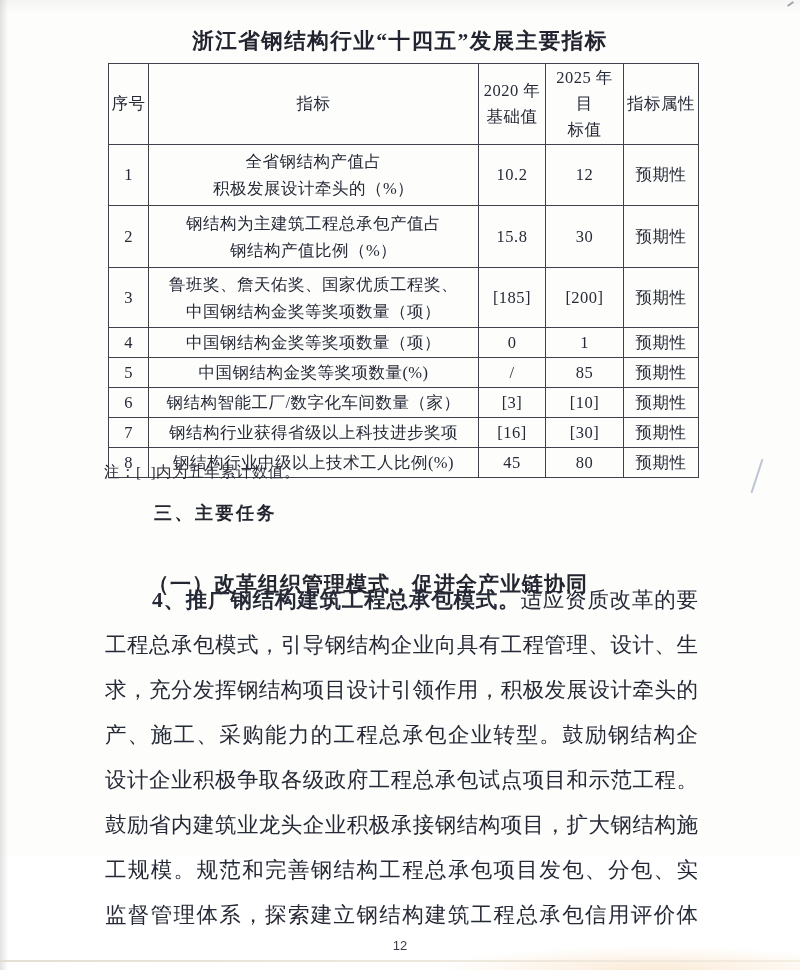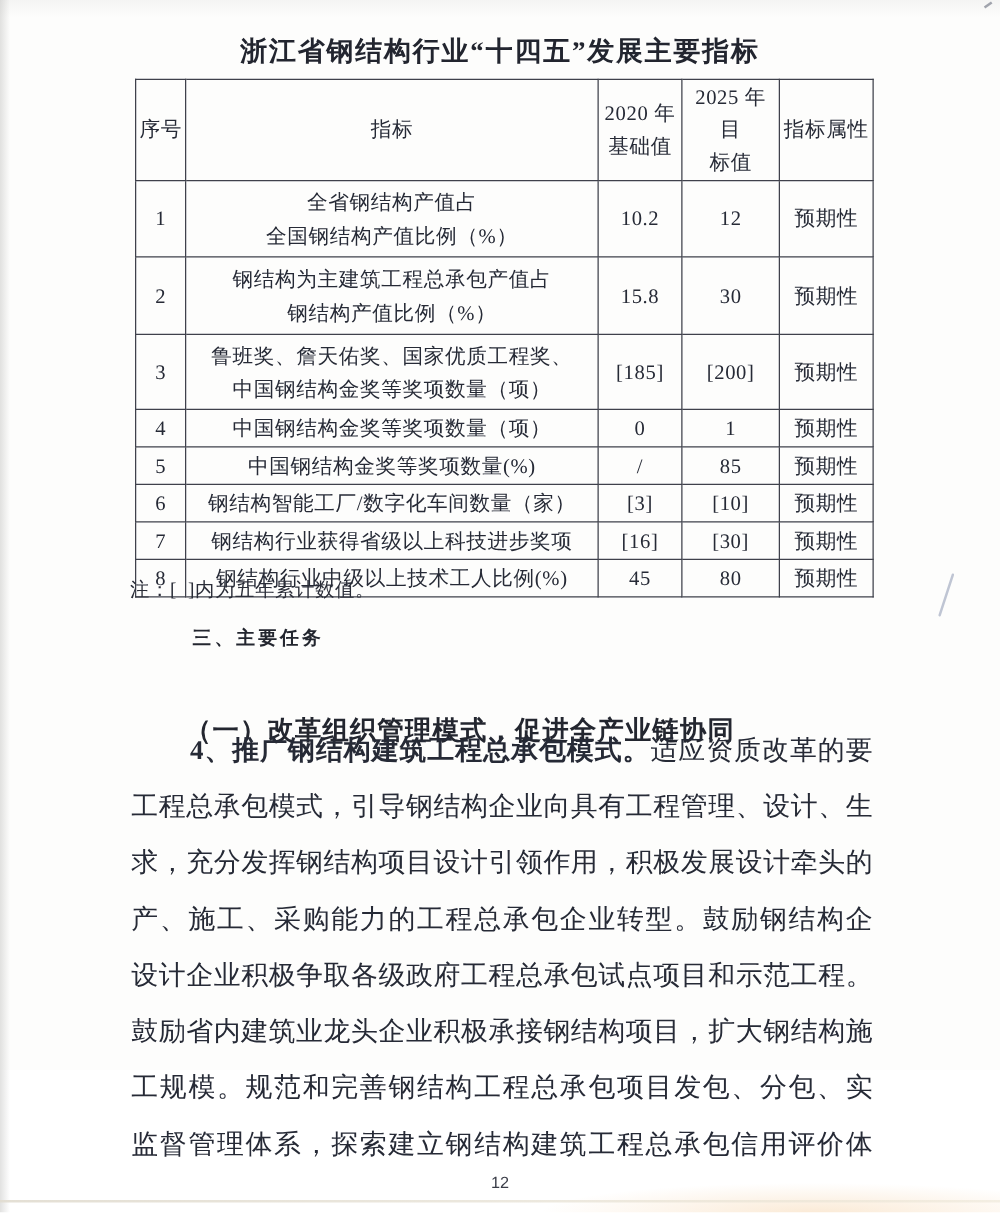--- a/index.html
+++ b/index.html
@@ -65,21 +65,21 @@
   .table-note {
     position: absolute; left: 104px; top: 462px; width: 600px;
     font-size: 15.5px; letter-spacing: 0.5px; white-space: pre-wrap;
     color: #2a2d38;
   }
   
   .sec-heading {
     position: absolute; left: 105px; top: 501px; width: 600px;
     padding-left: 49px;
     font-family: Liberation Sans, sans-serif;
-    font-size: 15px; font-weight: 700; letter-spacing: 2.5px;
+    font-size: 18px; font-weight: 700; letter-spacing: 2.5px;
     color: #23262f;
   }
   .subsec-heading {
     position: absolute; left: 105px; top: 544px; width: 620px;
     padding-left: 43px;
     font-size: 21px; font-weight: 700; letter-spacing: 1px;
     color: #23262f;
     margin-top: 26px;
   }
   
@@ -143,21 +143,21 @@
           <span class="hdr-line">2025 年目</span>
           <span class="hdr-line">标值</span>
         </th>
         <th>指标属性</th>
       </tr>
 
       <tr class="r-tall1">
         <td class="num-cell">1</td>
         <td class="ind-two-line">
           <span>全省钢结构产值占</span>
-          <span>全国钢结构产值比例（%）</span>
+          <span>积极发展设计牵头的（%）</span>
         </td>
         <td class="num-cell">10.2</td>
         <td class="num-cell">12</td>
         <td>预期性</td>
       </tr>
 
       <tr class="r-tall2">
         <td class="num-cell">2</td>
         <td class="ind-two-line">
           <span>钢结构为主建筑工程总承包产值占</span>

